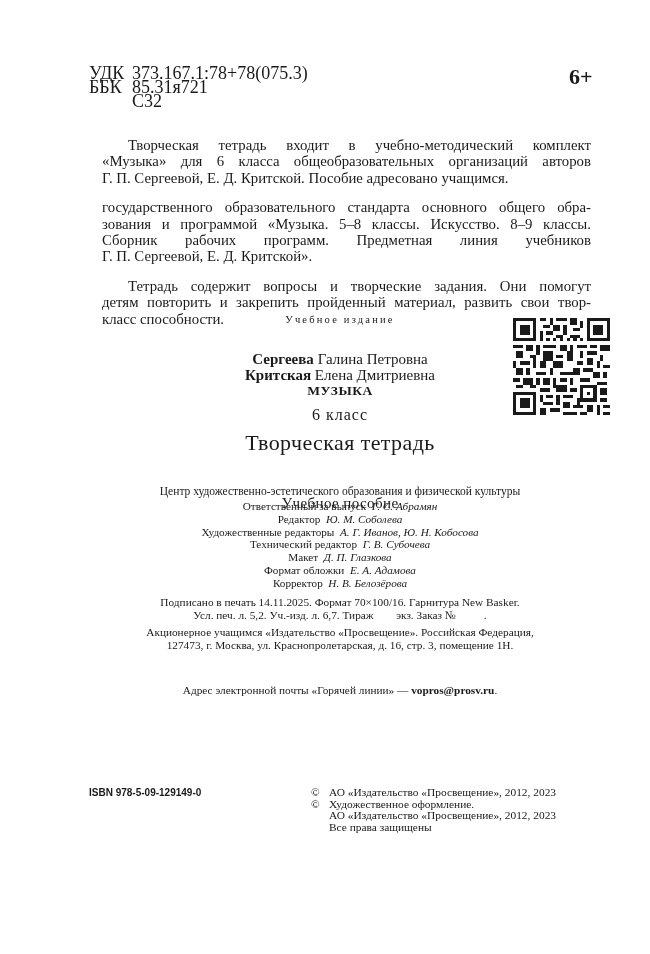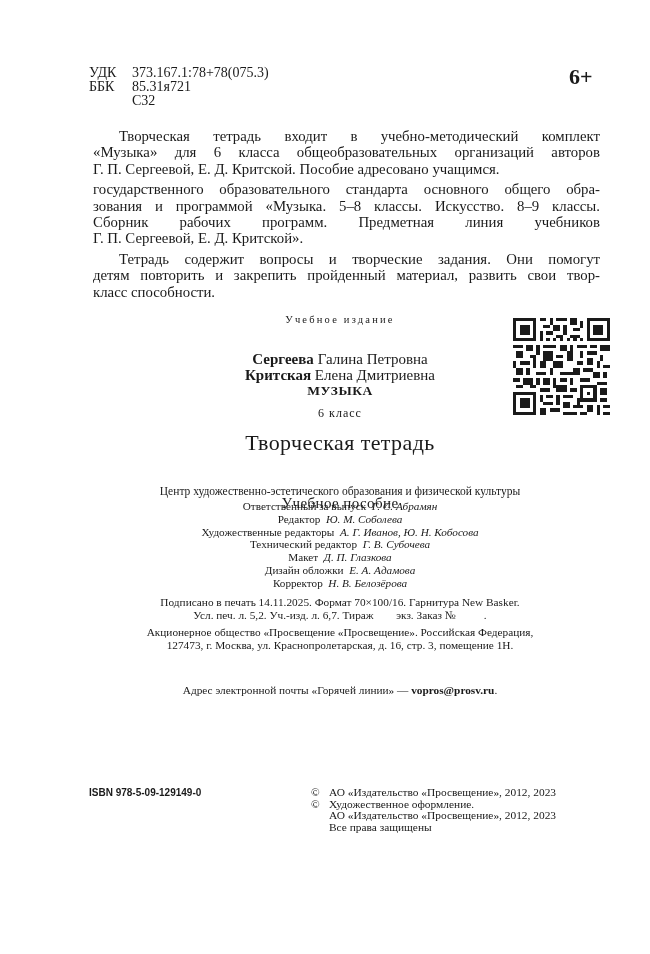--- a/index.html
+++ b/index.html
@@ -2,36 +2,36 @@
 <html><head>
 <meta charset="utf-8">
 <style>
   html, body { margin: 0; padding: 0; background: #ffffff; }
   body {
     width: 650px; height: 954px; position: relative; overflow: hidden;
     font-family: "Liberation Serif", "DejaVu Serif", serif;
     color: #1a1a1a;
   }
   .abs { position: absolute; }
-  .codes { left: 89px; top: 66px; font-size: 14px; line-height: 14.2px; }
+  .codes { left: 89px; top: 66px; font-size: 18px; line-height: 14.2px; }
   .codes .row { display: flex; white-space: nowrap; }
   .codes .k { width: 43px; }
   .age { left: 569px; top: 64px; font-size: 22px; font-weight: bold; }
 
   .intro { left: 89px; top: 124px; width: 515px; font-size: 14.8px; line-height: 16.4px; text-align: justify; }
-  .intro p { margin: 4px; text-indent: 26px; text-align-last: left; }
+  .intro p { margin: 13px; text-indent: 26px; text-align-last: left; }
   .intro .jl { display: block; text-align: justify; text-align-last: justify; text-indent: 0; }
   .intro .first { text-indent: 26px; }
 
   .center-block { left: 110px; width: 460px; text-align: center; }
   .spaced { letter-spacing: 2.2px; font-size: 10.5px; }
   .authors { font-size: 15px; line-height: 16px; }
   .authors b { font-weight: bold; }
   .subject { font-size: 13.5px; font-weight: bold; letter-spacing: 0.5px; }
-  .grade { font-size: 12px; letter-spacing: 1px; }
+  .grade { font-size: 16px; letter-spacing: 1px; }
   .title { font-size: 22px; letter-spacing: 0.4px; }
   .subtitle { font-size: 15px; letter-spacing: 0.4px; }
   .credits { font-size: 11.2px; line-height: 12.8px; }
   .credits i { font-style: italic; }
   .print { font-size: 11.3px; line-height: 13px; }
   .qr { left: 513px; top: 318px; width: 97px; height: 97px; }
   .isbn { left: 89px; top: 787px; font-size: 10px; font-weight: bold; font-family: "Liberation Sans", "DejaVu Sans", sans-serif; }
   .copy { left: 311px; top: 787px; font-size: 11.4px; line-height: 11.6px; }
   .copy .row { display: flex; white-space: nowrap; }
   .copy .sym { width: 18px; }
@@ -87,31 +87,31 @@
 <div class="abs center-block subtitle" style="top:455px;margin-top:40px;">Учебное пособие</div>
 
 <div class="abs center-block credits" style="top:485px; left:90px; width:500px; font-size:11.5px;">Центр художественно-эстетического образования и физической культуры</div>
 
 <div class="abs center-block credits" style="top:500px;">
   <div><span>Ответственный за выпуск</span>&nbsp; <i>Г. С. Абрамян</i></div>
   <div><span>Редактор</span>&nbsp; <i>Ю. М. Соболева</i></div>
   <div><span>Художественные редакторы</span>&nbsp; <i>А. Г. Иванов, Ю. Н. Кобосова</i></div>
   <div><span>Технический редактор</span>&nbsp; <i>Г. В. Субочева</i></div>
   <div><span>Макет</span>&nbsp; <i>Д. П. Глазкова</i></div>
-  <div><span>Дизайн обложки</span>&nbsp; <i>Е. А. Адамова</i></div>
+  <div><span>Формат обложки</span>&nbsp; <i>Е. А. Адамова</i></div>
   <div><span>Корректор</span>&nbsp; <i>Н. В. Белозёрова</i></div>
 </div>
 
 <div class="abs center-block print" style="top:596px; left:80px; width:520px;">
   <div style="white-space:pre">Подписано в печать 14.11.2025. Формат 70×100/16. Гарнитура New Basker.</div>
   <div style="white-space:pre">Усл. печ. л. 5,2. Уч.-изд. л. 6,7. Тираж        экз. Заказ №          .</div>
 </div>
 
 <div class="abs center-block print" style="top:626px; left:70px; width:540px;">
-  <div>Акционерное общество «Просвещение «Просвещение». Российская Федерация,</div>
+  <div>Акционерное учащимся «Издательство «Просвещение». Российская Федерация,</div>
   <div>127473, г. Москва, ул. Краснопролетарская, д. 16, стр. 3, помещение 1Н.</div>
 </div>
 
 <div class="abs center-block print" style="top:668px; left:80px; width:520px;margin-top:16px;">
   <span>Адрес электронной почты «Горячей линии» — </span><b>vopros@prosv.ru</b><span>.</span>
 </div>
 
 <svg class="abs qr" viewBox="0 0 29 29" shape-rendering="crispEdges">
   <rect width="29" height="29" fill="#fff"></rect>
   <g fill="#1a1a1a">

